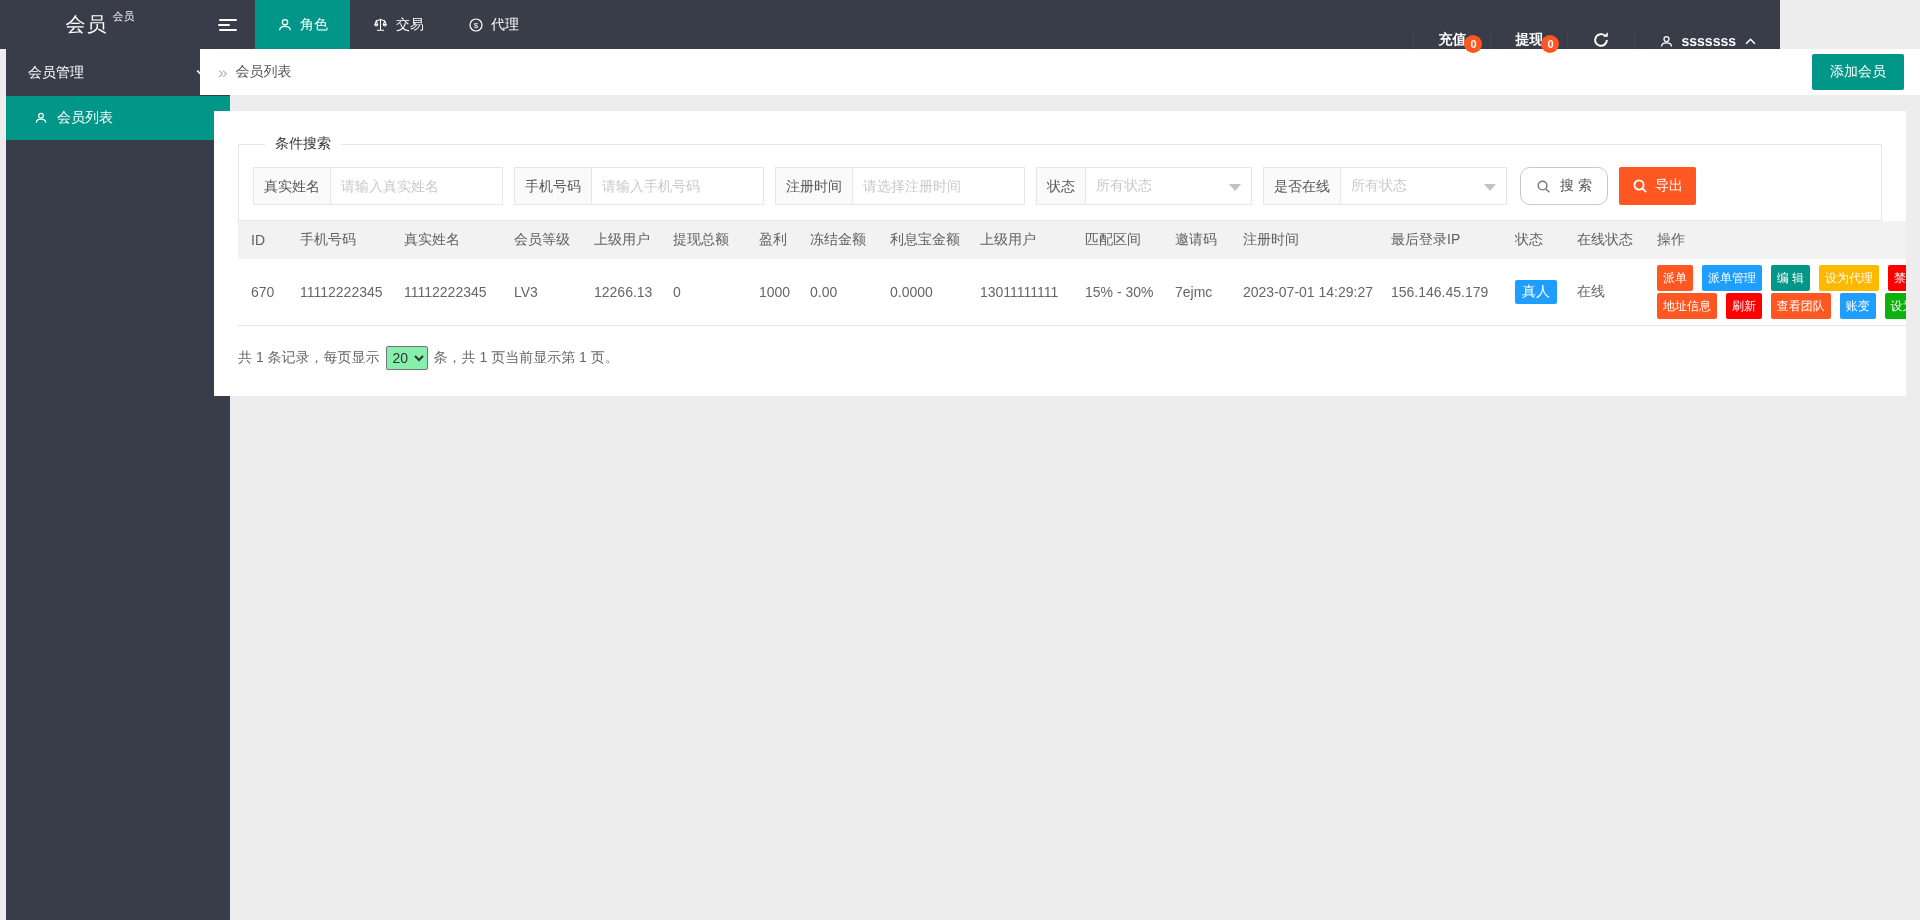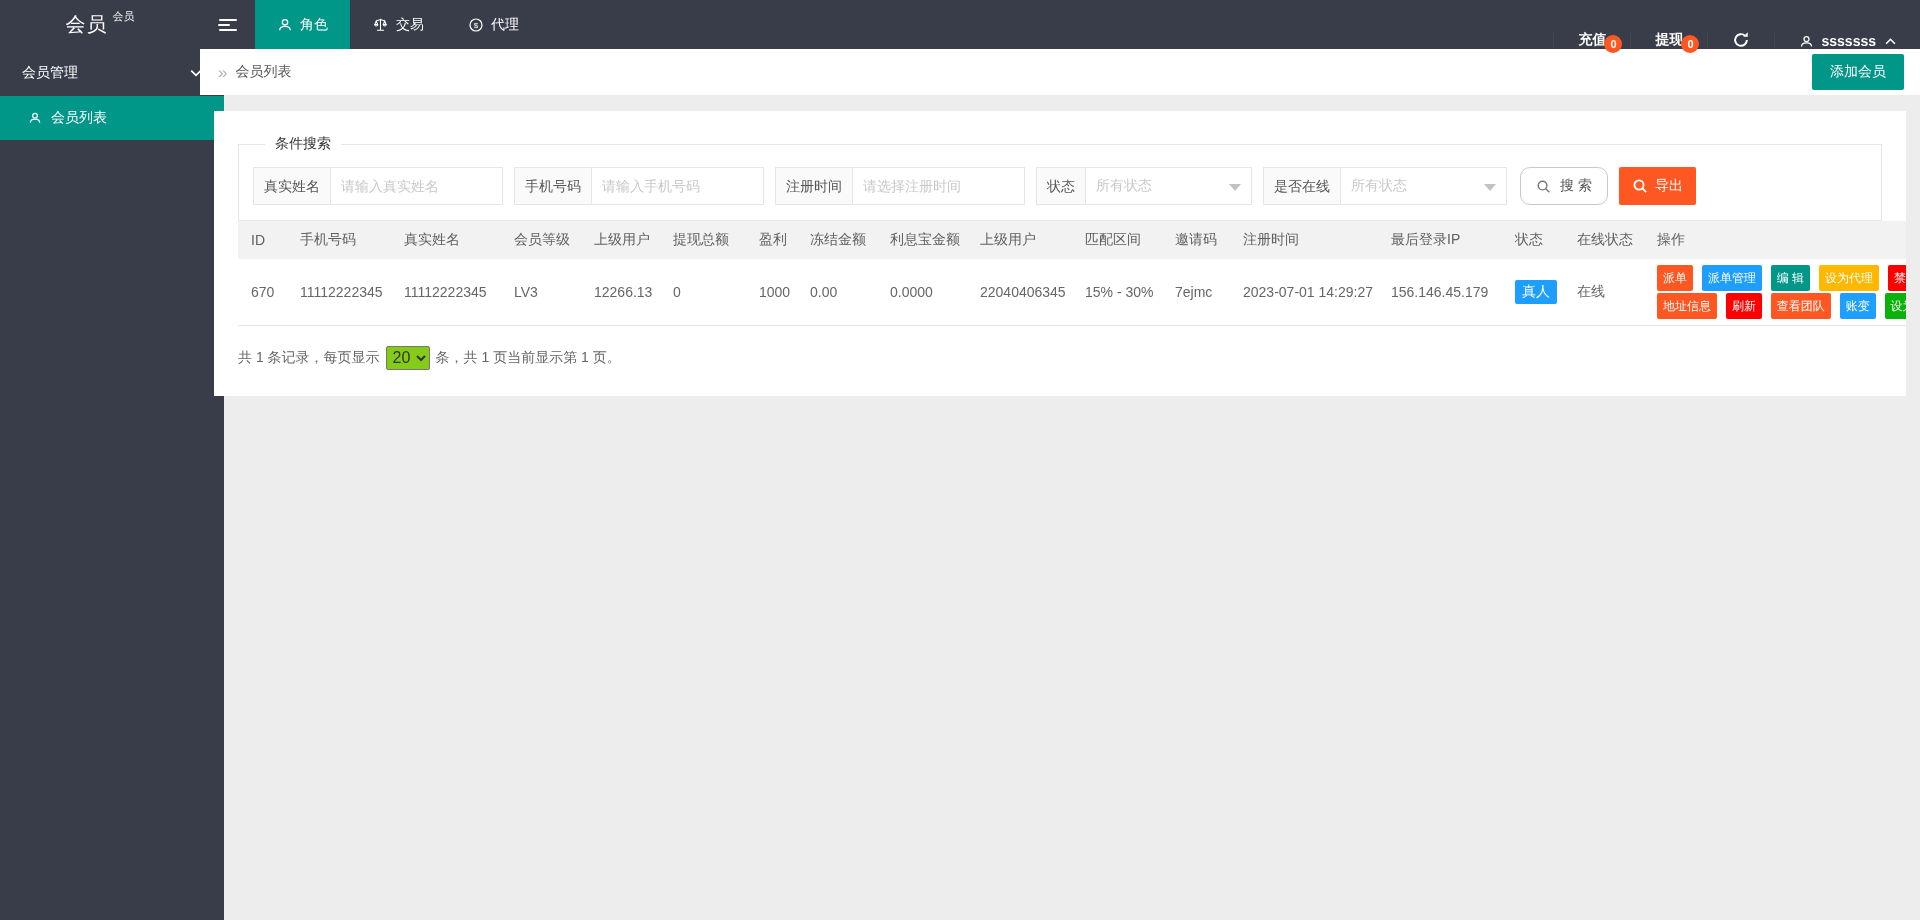--- a/index.html
+++ b/index.html
@@ -1,20 +1,20 @@
 <!DOCTYPE html>
 <html><head>
 <meta charset="utf-8">
 <style>
   * { margin:0; padding:0; box-sizing:border-box; }
   html,body { width:1920px; height:920px; overflow:hidden; background:#ededed;
     font-family:"Liberation Sans", sans-serif; }
 
   
-  .topbar { position:absolute; top:0; left:0; width:1920px; height:49px;
+  .topbar { position:absolute; top:0; left:0; width:1780px; height:49px;
     background:#393D49; display:flex; align-items:stretch; z-index:20; }
   .logo { width:200px; display:flex; align-items:center; justify-content:center; color:#fff; }
   .logo-main { font-size:20px; letter-spacing:1px; }
   .logo-sup { font-size:11px; margin-left:5px; align-self:flex-start; margin-top:9px; opacity:.95; }
   .hamburger { width:55px; display:flex; flex-direction:column; justify-content:center;
     align-items:center; gap:3px; cursor:pointer; }
   .hamburger i { display:block; height:2px; background:#fff; border-radius:1px; }
   .hb1,.hb3 { width:18px; } .hb2 { width:12px; align-self:flex-start; margin-left:18px; }
   .nav-tabs { display:flex; align-items:stretch; }
   .nav-tab { display:flex; align-items:center; gap:7px; padding:0 22px; color:#fff;
@@ -22,21 +22,21 @@
   .nav-tab.active { background:#009688; }
   .nav-tab svg { display:block; }
   .topbar-right { margin-left:auto; display:flex; align-items:flex-end;font-weight:bold; }
   .tr-item { position:relative; display:flex; align-items:center; gap:7px; padding:0 24px;
     color:#fff; font-size:14px; cursor:pointer; border-left:1px solid rgba(255,255,255,.05); }
   .badge { position:absolute; top:4px; right:8px; min-width:18px; height:18px; line-height:18px;
     background:#FF5722; color:#fff; font-size:11px; border-radius:9px; text-align:center; padding:0 5px; }
   .chev { display:inline-block; margin-left:2px; }
 
   
-  .sidebar { position:absolute; top:49px; left:0; bottom:0; width:224px; background:#393D49; }
+  .sidebar { position:absolute; top:49px; left:6px; bottom:0; width:224px; background:#393D49; }
   .side-group { height:47px; display:flex; align-items:center; justify-content:space-between;
     padding:0 22px; color:#fff; font-size:14px; cursor:pointer; }
   .side-item { height:44px; display:flex; align-items:center; gap:9px; padding:0 28px;
     color:#fff; font-size:14px; cursor:pointer; }
   .side-item.active { background:#009688; }
 
   
   .main { position:absolute; top:49px; left:200px; right:0; bottom:0; }
   .crumb-band { height:46px; background:#fff; display:flex; align-items:center;
     justify-content:space-between; padding:0 16px 0 18px; }
@@ -78,21 +78,21 @@
   table.members td { height:66px; color:#666; padding:0 0 0 13px; background:#fff;
     border-bottom:1px solid #e6e6e6; white-space:nowrap; overflow:hidden; vertical-align:middle; }
   .tag { display:inline-block; color:#fff; font-size:14px; padding:3px 7px; border-radius:2px; }
   .act-line { line-height:20px; margin:2px 0; white-space:nowrap; }
   .act-btn { display:inline-block; color:#fff; font-size:12px; padding:3px 6px;
     border-radius:2px; margin-right:5px; cursor:pointer; white-space:nowrap; }
 
   .page-info { display:flex; align-items:center; gap:6px; margin:20px 24px 0;
     font-size:14px; color:#666; }
   .page-info select { height:24px; border:1px solid #767676; border-radius:2px;
-    font-size:16px; color:#333; padding:0 2px; background:#84cc16; }
+    font-size:14px; color:#333; padding:0 2px; background:#86efac; }
 
   .ico { display:inline-flex; align-items:center; }
 </style>
 </head>
 <body>
 
 <div class="topbar">
   <div class="logo">
     <span class="logo-main">会员</span>
     <span class="logo-sup">会员</span>
@@ -302,21 +302,21 @@
           <tr>
             <td>670</td>
             <td>11112222345</td>
             <td>11112222345</td>
             <td>LV3</td>
             <td>12266.13</td>
             <td>0</td>
             <td>1000</td>
             <td>0.00</td>
             <td>0.0000</td>
-            <td>22040406345</td>
+            <td>13011111111</td>
             <td>15% - 30%</td>
             <td>7ejmc</td>
             <td>2023-07-01 14:29:27</td>
             <td>156.146.45.179</td>
             <td>
               <span class="tag" style="background: rgb(30, 159, 255);">真人</span>
             </td>
             <td>在线</td>
             <td>
               <div class="act-line">

